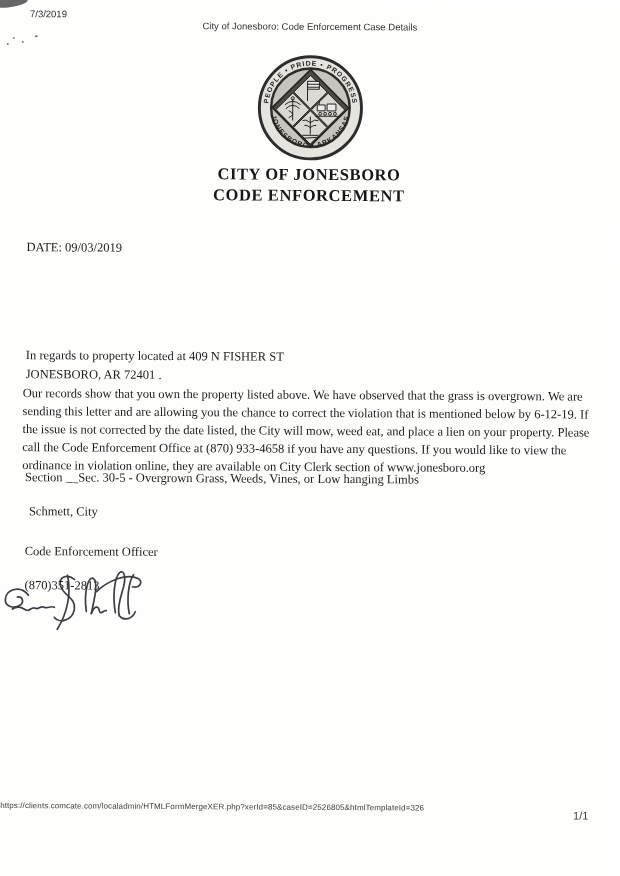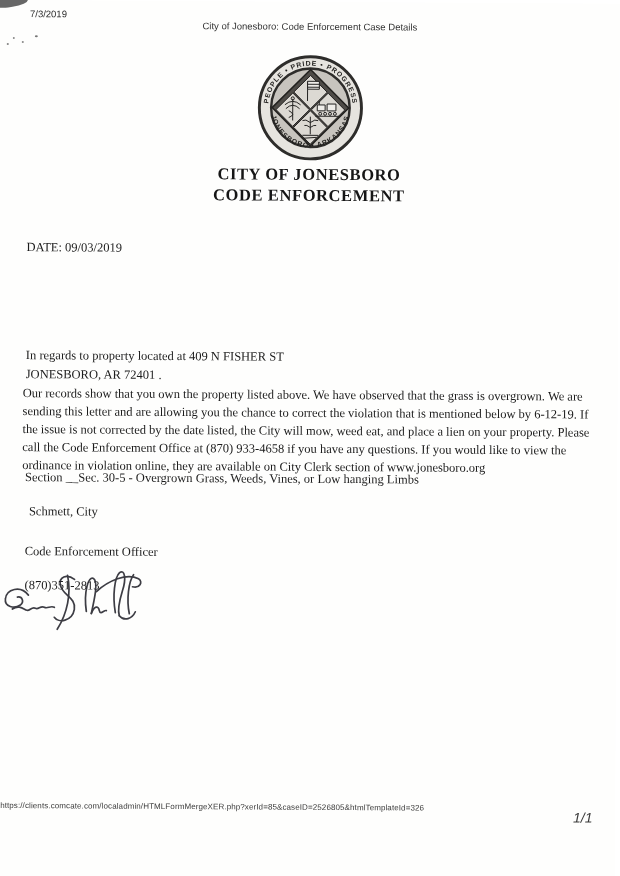--- a/index.html
+++ b/index.html
@@ -18,21 +18,21 @@
     transform-origin:10px 10px;
   }
   
   .print-meta{
     font-family:"Liberation Sans", sans-serif;
     color:#2a2a2a;
   }
   #print-date{position:absolute;top:8px;left:30px;font-size:9.5px;}
   #print-title{position:absolute;top:19px;left:0;width:100%;text-align:center;font-size:9.5px;color:#333;}
   #footer-url{position:absolute;top:801px;left:5px;font-size:8px;color:#3a3a3a;letter-spacing:.1px;}
-  #footer-page{position:absolute;top:806px;left:578px;font-size:14px;color:#3a3a3a;font-style:italic;}
+  #footer-page{position:absolute;top:806px;left:578px;font-size:11px;color:#3a3a3a;}
   
   .smudge{
     position:absolute;top:-4px;left:-6px;width:34px;height:11px;
     background:#4c4c4c;border-radius:50% 60% 55% 45%;
     transform:rotate(-8deg);opacity:.85;
   }
   .speck{position:absolute;background:#8a8a8a;border-radius:50%;}
   .speck.s1{top:37px;left:13px;width:2px;height:2px;}
   .speck.s2{top:41px;left:22px;width:2px;height:1.5px;}
   .speck.s3{top:35px;left:35px;width:3px;height:2px;background:#777;}

